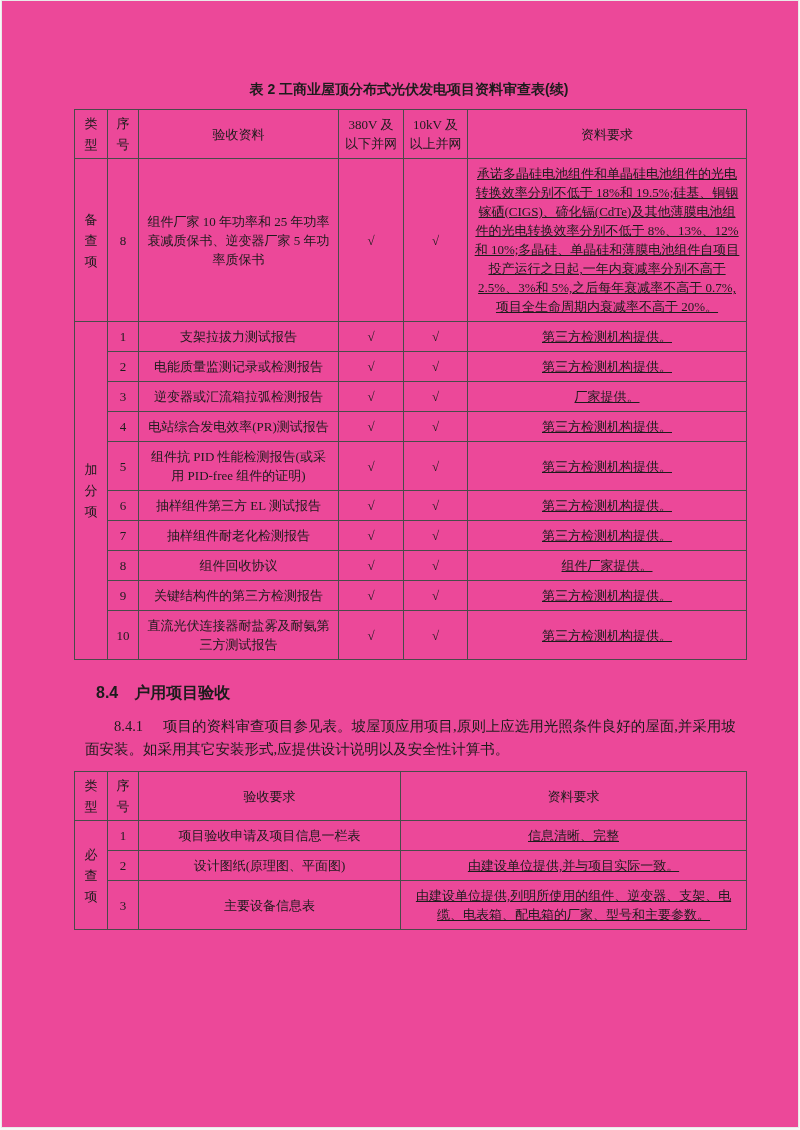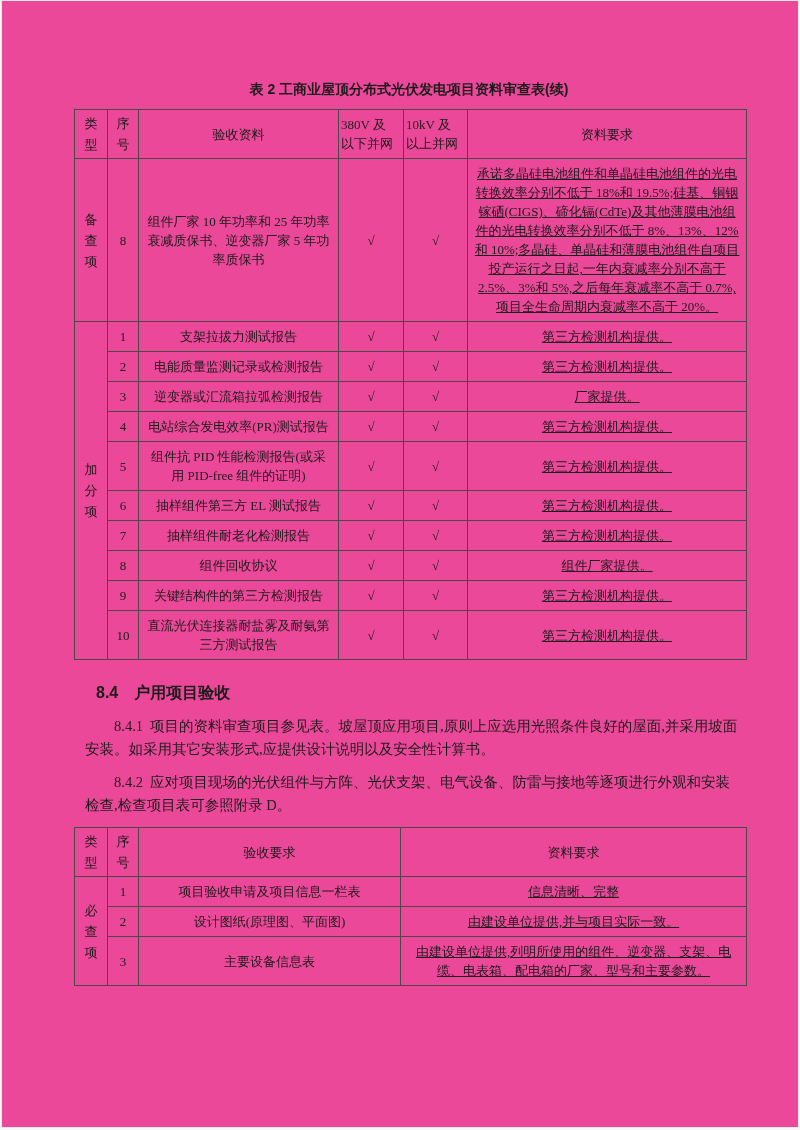--- a/index.html
+++ b/index.html
@@ -45,36 +45,36 @@
   .mat { text-align:center; padding:5px 8px; }
   .req { text-align:center; padding:5px 8px;text-decoration:underline; }
   .vert {
     display:block;
     width:1.1em;
     margin:0 auto;
     word-break:break-all;
     text-align:center;
     line-height:21px;
   }
-  .hline { display:block; text-align:left; line-height:19px; }
+  .hline { display:block; text-align:center; line-height:19px; }
   .heading {
     margin:21px 0 0 22px;
     font-family:"Liberation Sans","DejaVu Sans",sans-serif;
     font-weight:bold;
     font-size:16px;
     line-height:24px;
   }
   .h-num { margin-right:16px;margin-top:16px; }
   .para {
     margin:10px 0 10px 11px;
     font-size:14.5px;
     line-height:23px;
     text-indent:2em;
   }
-  .p-num { margin-right:7px; }
+  .p-num { margin-right:20px; }
   .t3-title { margin-top:20px; }
   .footer {
     margin-top:26px;
     text-align:center;
     font-size:13.5px;
   }
 </style>
 </head>
 <body>
 
@@ -198,23 +198,20 @@
     </tbody>
   </table>
 
   <div class="heading">
     <span class="h-num">8.4</span><span>户用项目验收</span>
   </div>
 
   <p class="para">
     <span class="p-num">8.4.1</span><span>项目的资料审查项目参见表。坡屋顶应用项目,原则上应选用光照条件良好的屋面,并采用坡面安装。如采用其它安装形式,应提供设计说明以及安全性计算书。</span>
   </p>
-  <p class="para">
-    <span class="p-num">8.4.2</span><span>应对项目现场的光伏组件与方阵、光伏支架、电气设备、防雷与接地等逐项进行外观和安装检查,检查项目表可参照附录 D。</span>
-  </p>
 
 
   <table class="doc">
     <colgroup>
       <col style="width:33px">
         <col style="width:31px">
         <col style="width:262px">
         <col style="width:346px">
     </colgroup>
     <tbody>

